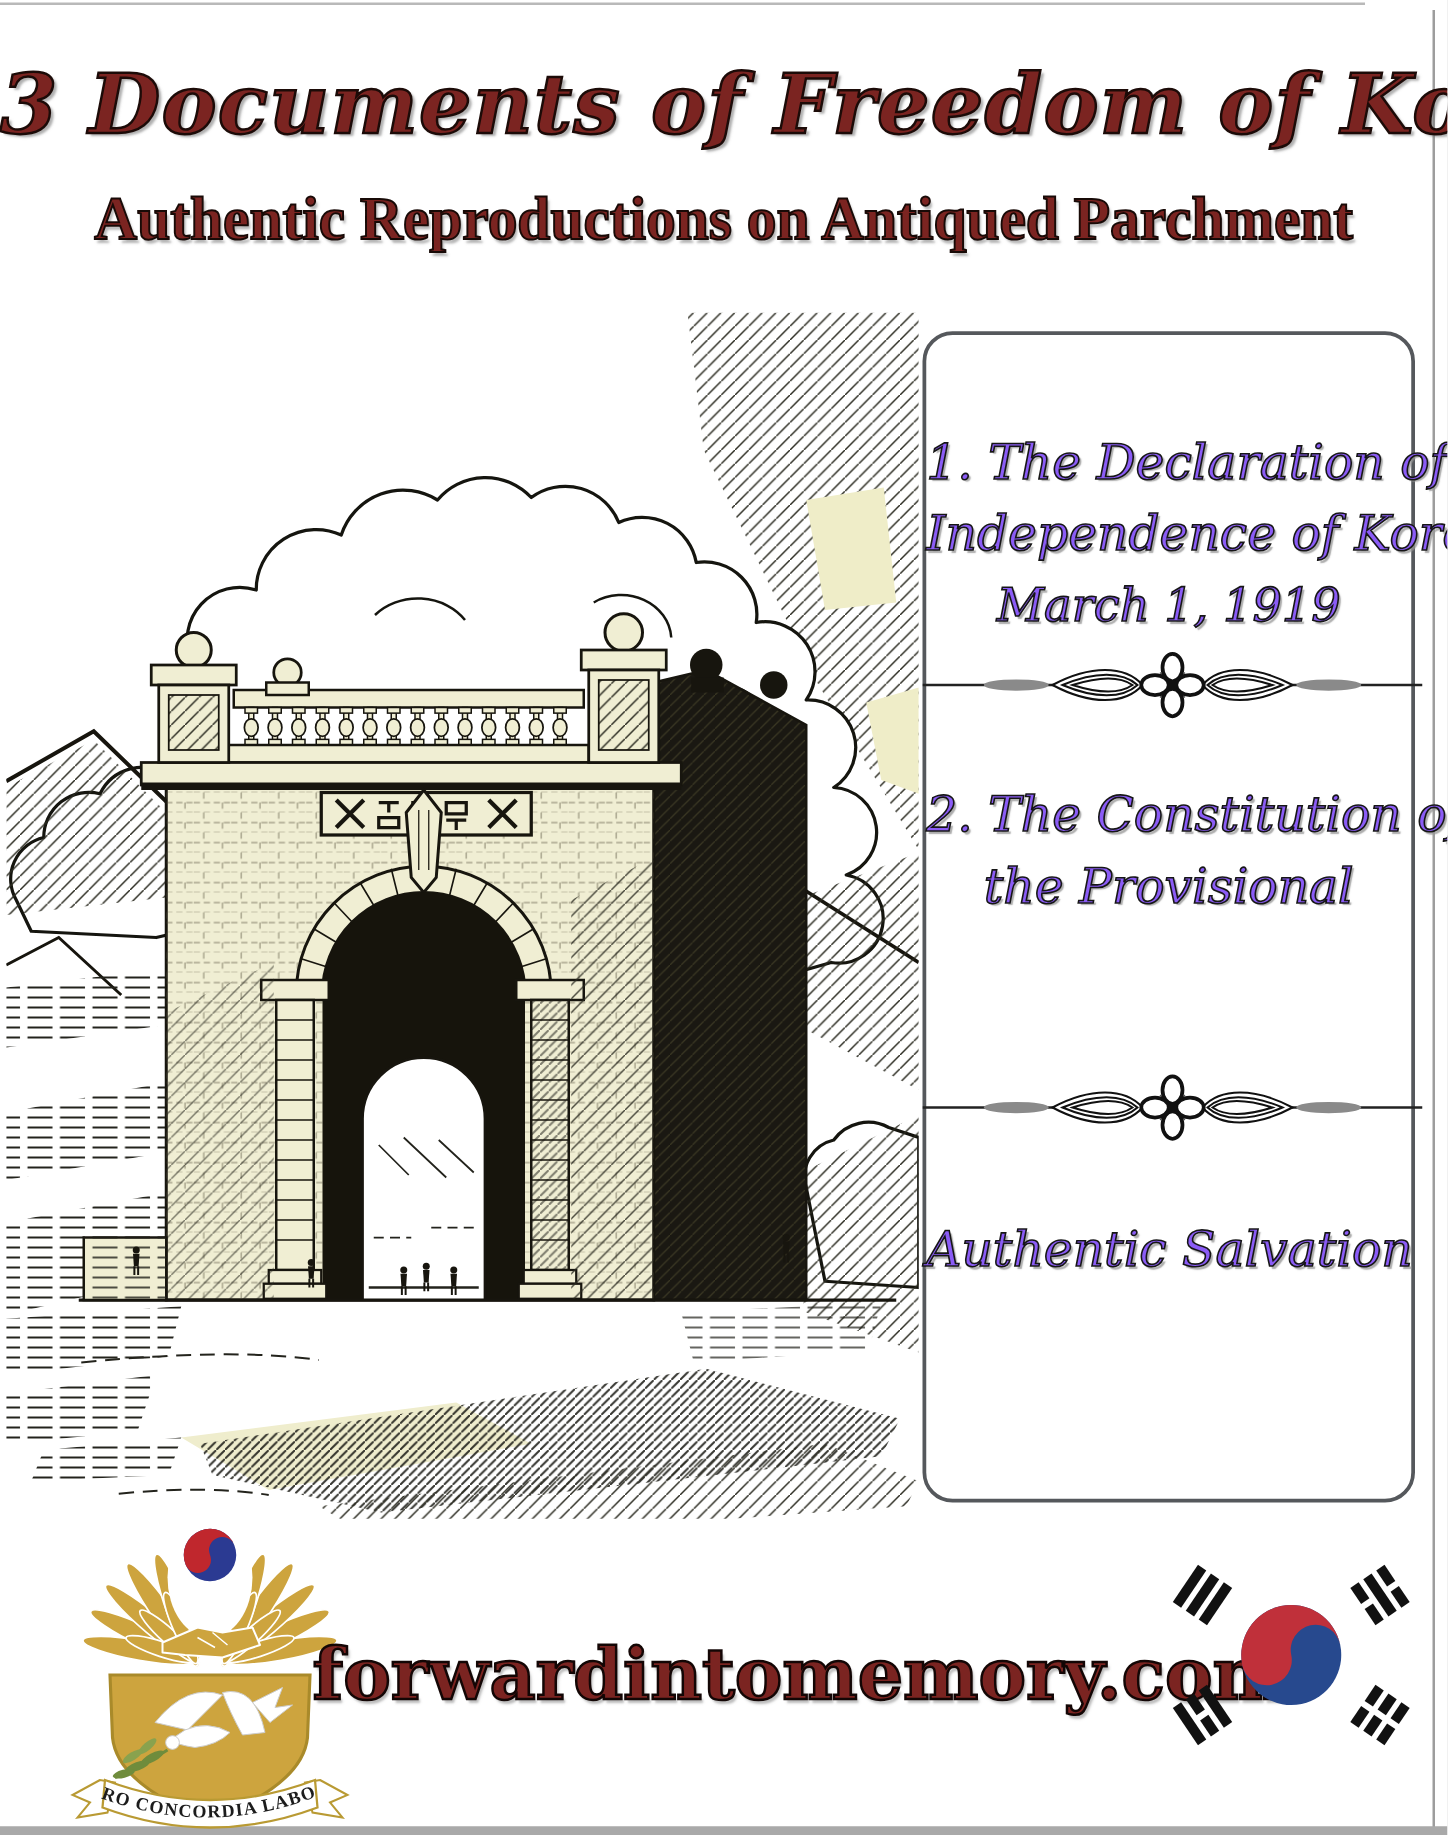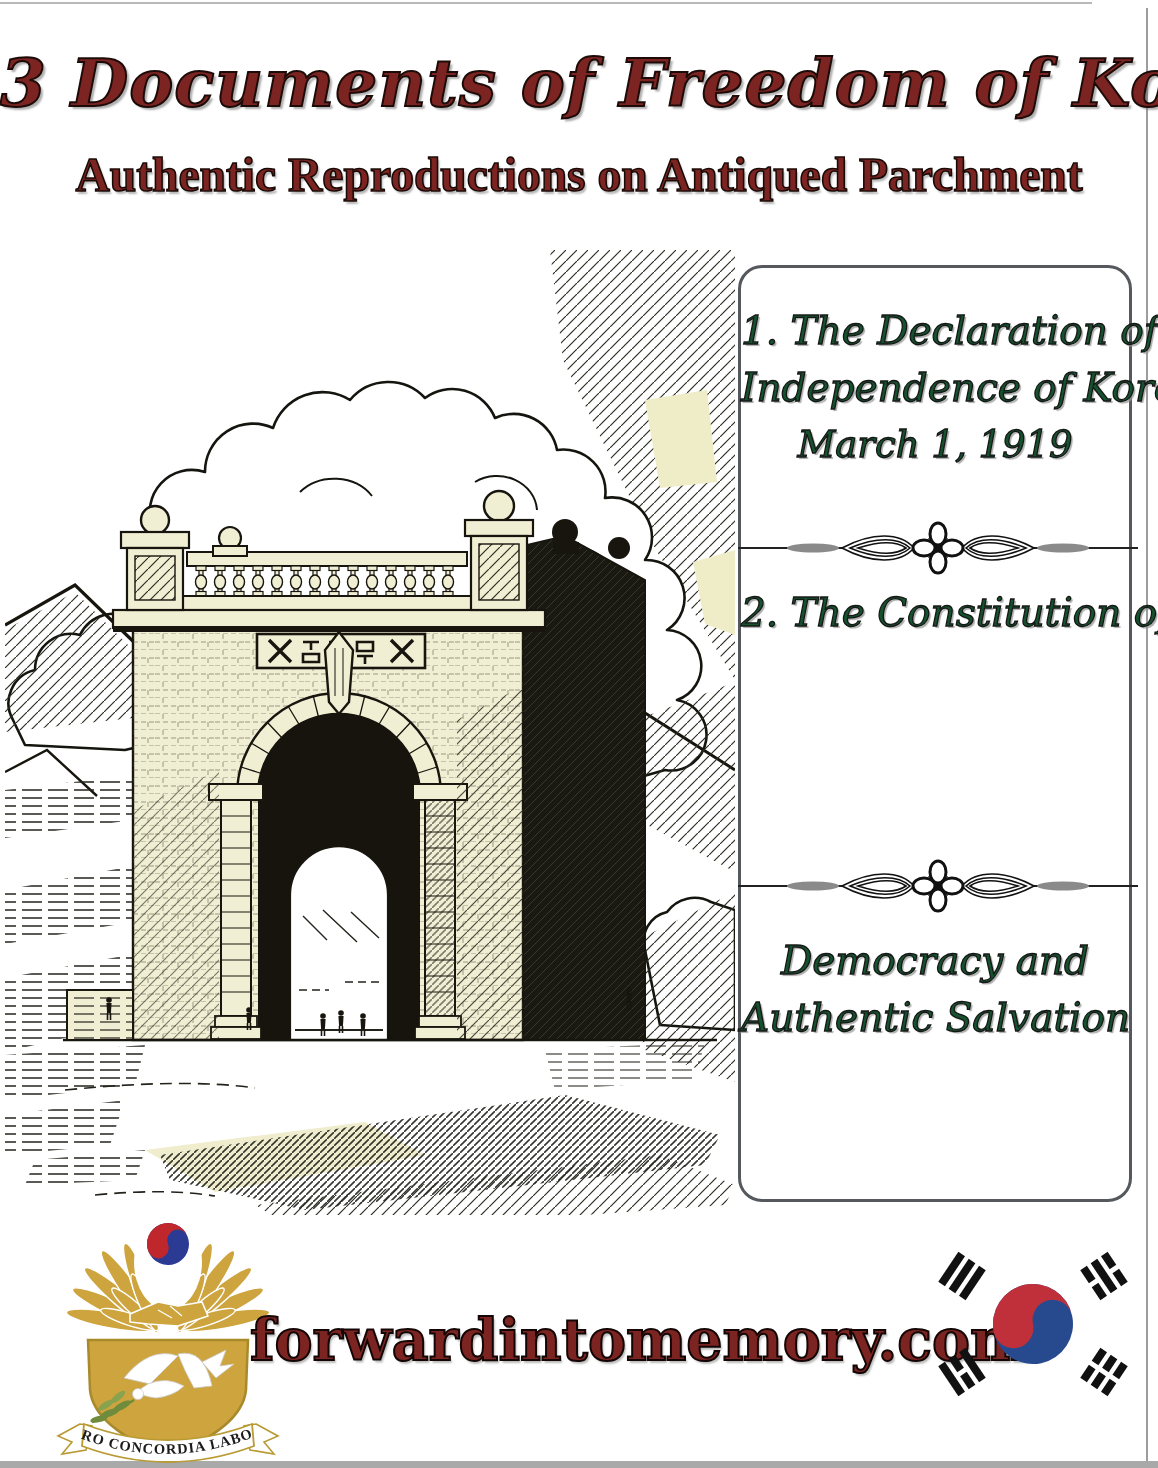--- a/index.html
+++ b/index.html
@@ -18,22 +18,22 @@
          font-family:"Liberation Serif",serif;font-weight:bold;
          font-size:49px;color:#7b2421;-webkit-text-stroke:1.6px #180a07;
          text-shadow:2px 3px 2px rgba(110,110,110,.5);transform:scaleX(.97);white-space:nowrap;}
 
   .gate{position:absolute;left:5px;top:250px;width:730px;height:965px;}
 
   .panel{position:absolute;left:738px;top:265px;width:394px;height:937px;
          border:3px solid #55585c;border-radius:24px;background:#fff;box-sizing:border-box;}
   .doc-item{position:absolute;left:0;width:100%;text-align:center;
          font-family:"DejaVu Serif",serif;font-style:italic;
-         color:#14532d;-webkit-text-stroke:1.3px #161616;
-         text-shadow:2px 2px 1px rgba(150,150,150,.8);}
+         color:#8b5cf6;-webkit-text-stroke:1.3px #161616;
+         text-shadow:2px 2px 1px rgba(150,150,150,.8);margin-top:40px;}
   .doc-line{font-size:39px;line-height:57px;white-space:nowrap;}
   .doc-date{font-size:37px;line-height:57px;white-space:nowrap;}
   .item1{top:34px;} .item2{top:316px;} .item3{top:664px;}
   .divider{position:absolute;left:-3px;width:400px;height:60px;}
   .div1{top:250px;} .div2{top:588px;}
 
   .crest{position:absolute;left:52px;top:1198px;width:232px;height:266px;}
   .website{position:absolute;left:250px;top:1306px;width:680px;text-align:center;
          font-family:"DejaVu Serif",serif;font-weight:bold;font-size:57px;
          color:#7b2421;-webkit-text-stroke:2px #130605;
@@ -239,28 +239,28 @@
       <div class="doc-line">Independence of Korea</div>
       <div class="doc-date">March 1, 1919</div>
     </div>
 
     <svg class="divider div1" viewBox="0 0 400 60">
       <use href="#orn"></use>
     </svg>
 
     <div class="doc-item item2">
       <div class="doc-line">2. The Constitution of</div>
+      <div class="doc-line">the Provisional</div>
     </div>
 
     <svg class="divider div2" viewBox="0 0 400 60">
       <use href="#orn"></use>
     </svg>
 
     <div class="doc-item item3">
-      <div class="doc-line">Democracy and</div>
       <div class="doc-line">Authentic Salvation</div>
     </div>
   </div>
 
   <svg width="0" height="0" style="position:absolute">
     <defs>
       <g id="orn">
         <path d="M0 30 H400" stroke="#222" stroke-width="2"></path>
         <ellipse cx="75" cy="30" rx="26" ry="4.5" fill="#8a8a8a"></ellipse>
         <ellipse cx="325" cy="30" rx="26" ry="4.5" fill="#8a8a8a"></ellipse>

